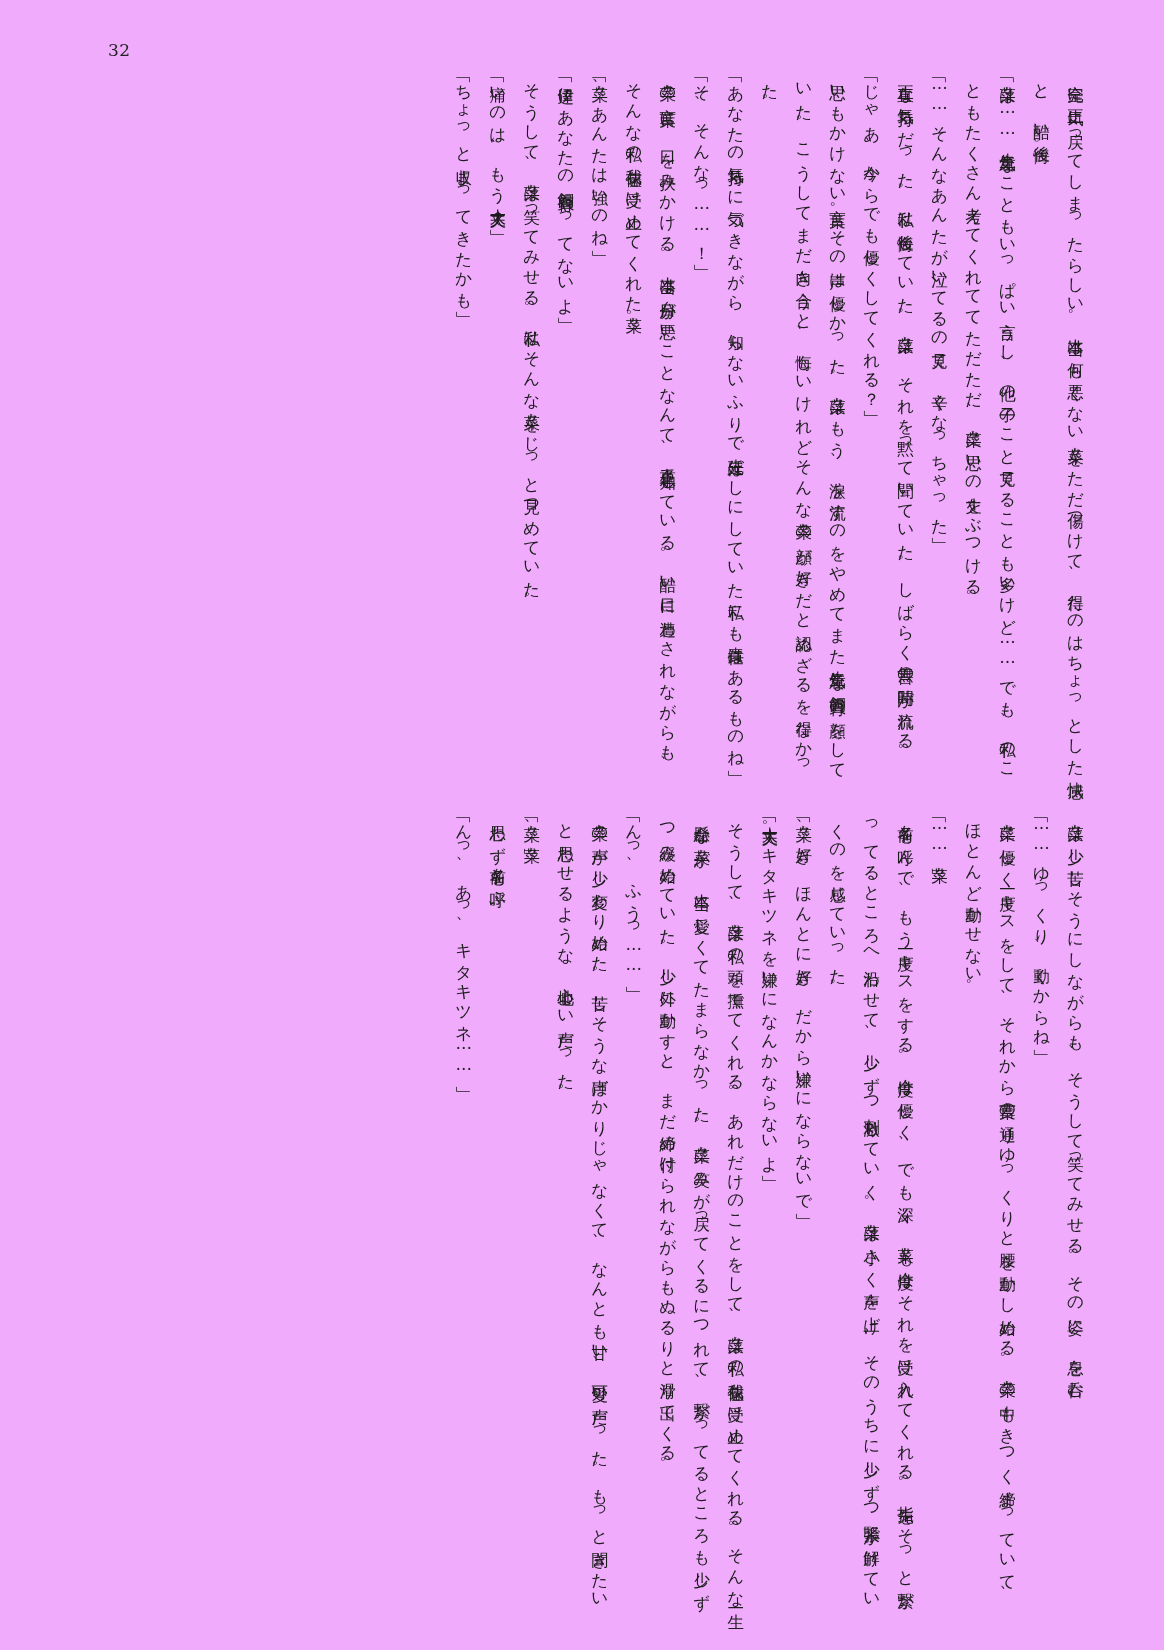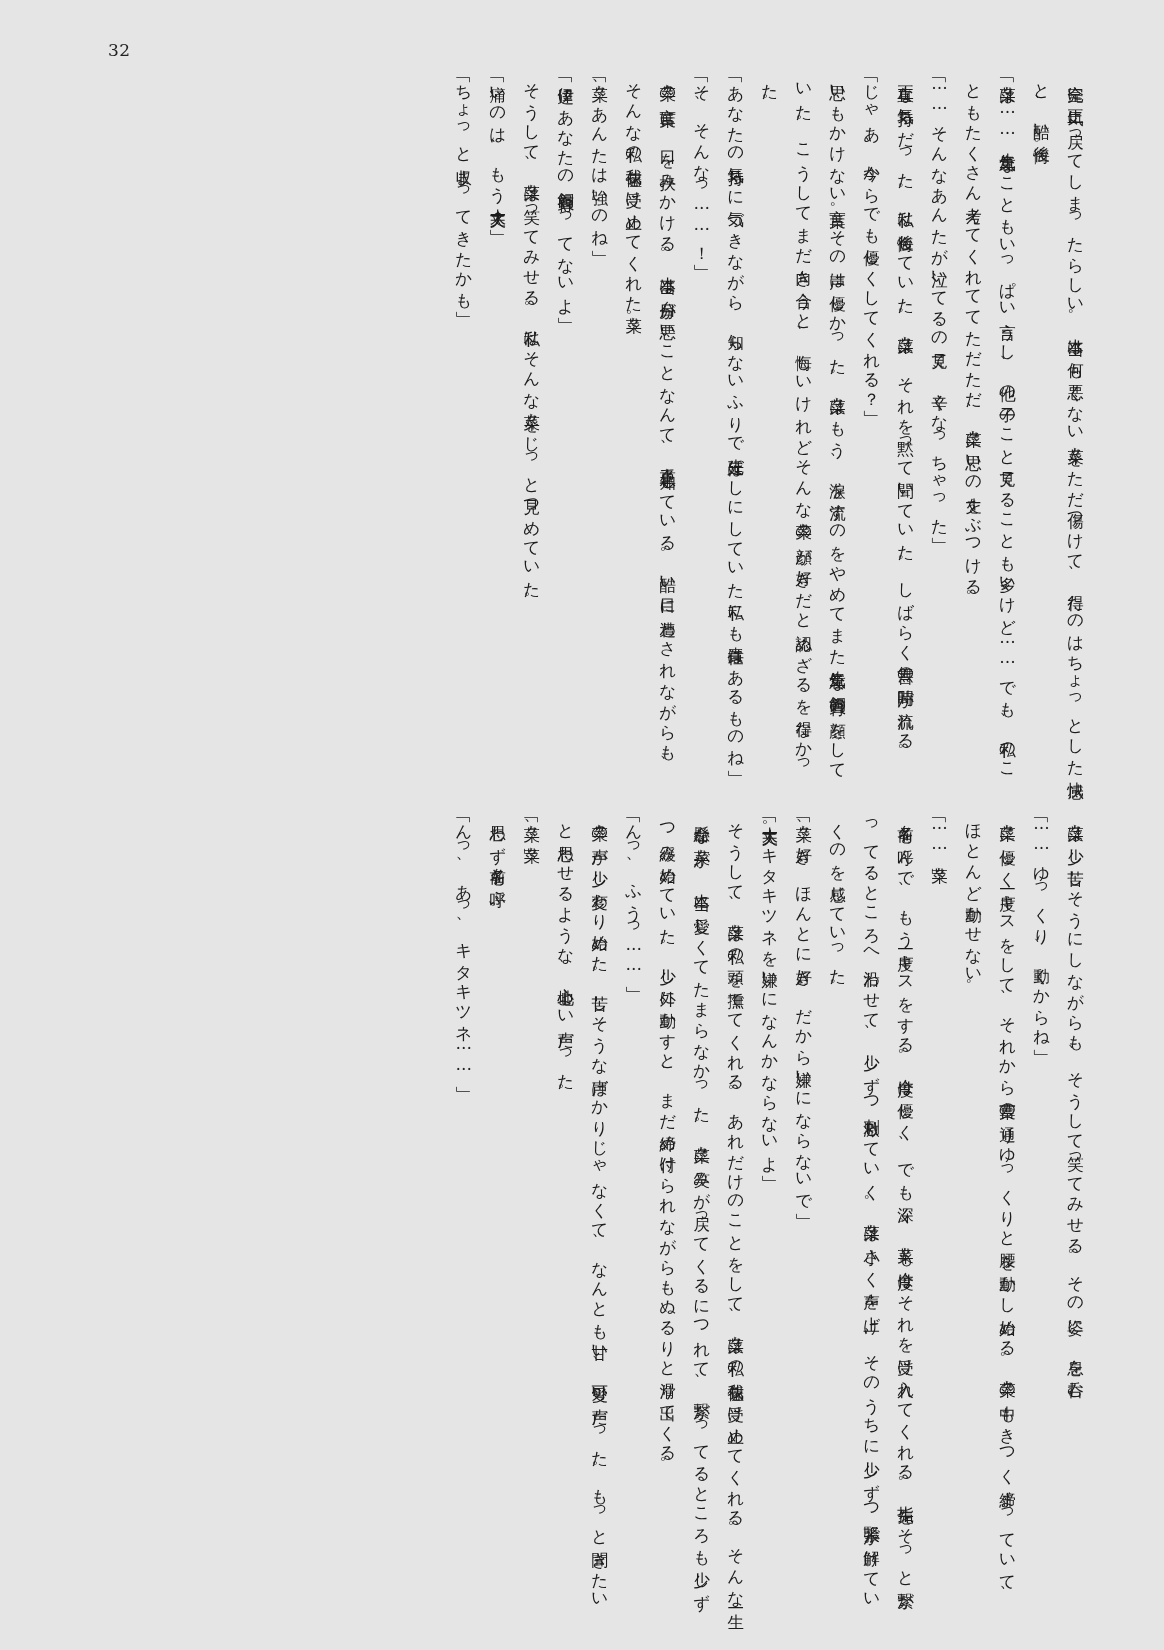--- a/index.html
+++ b/index.html
@@ -4,21 +4,21 @@
 <style>
   html, body {
     margin: 0;
     padding: 0;
     background: #ffffff;
   }
   .page {
     position: relative;
     width: 1164px;
     height: 1650px;
-    background: #e5e5e5;
+    background: #f0abfc;
     overflow: hidden;
     font-family: "DejaVu Serif", "Liberation Serif", serif;
     color: #1a1a1a;
   }
   .page-number {
     position: absolute;
     top: 40px;
     left: 108px;
     font-size: 17px;
     color: #222222;

